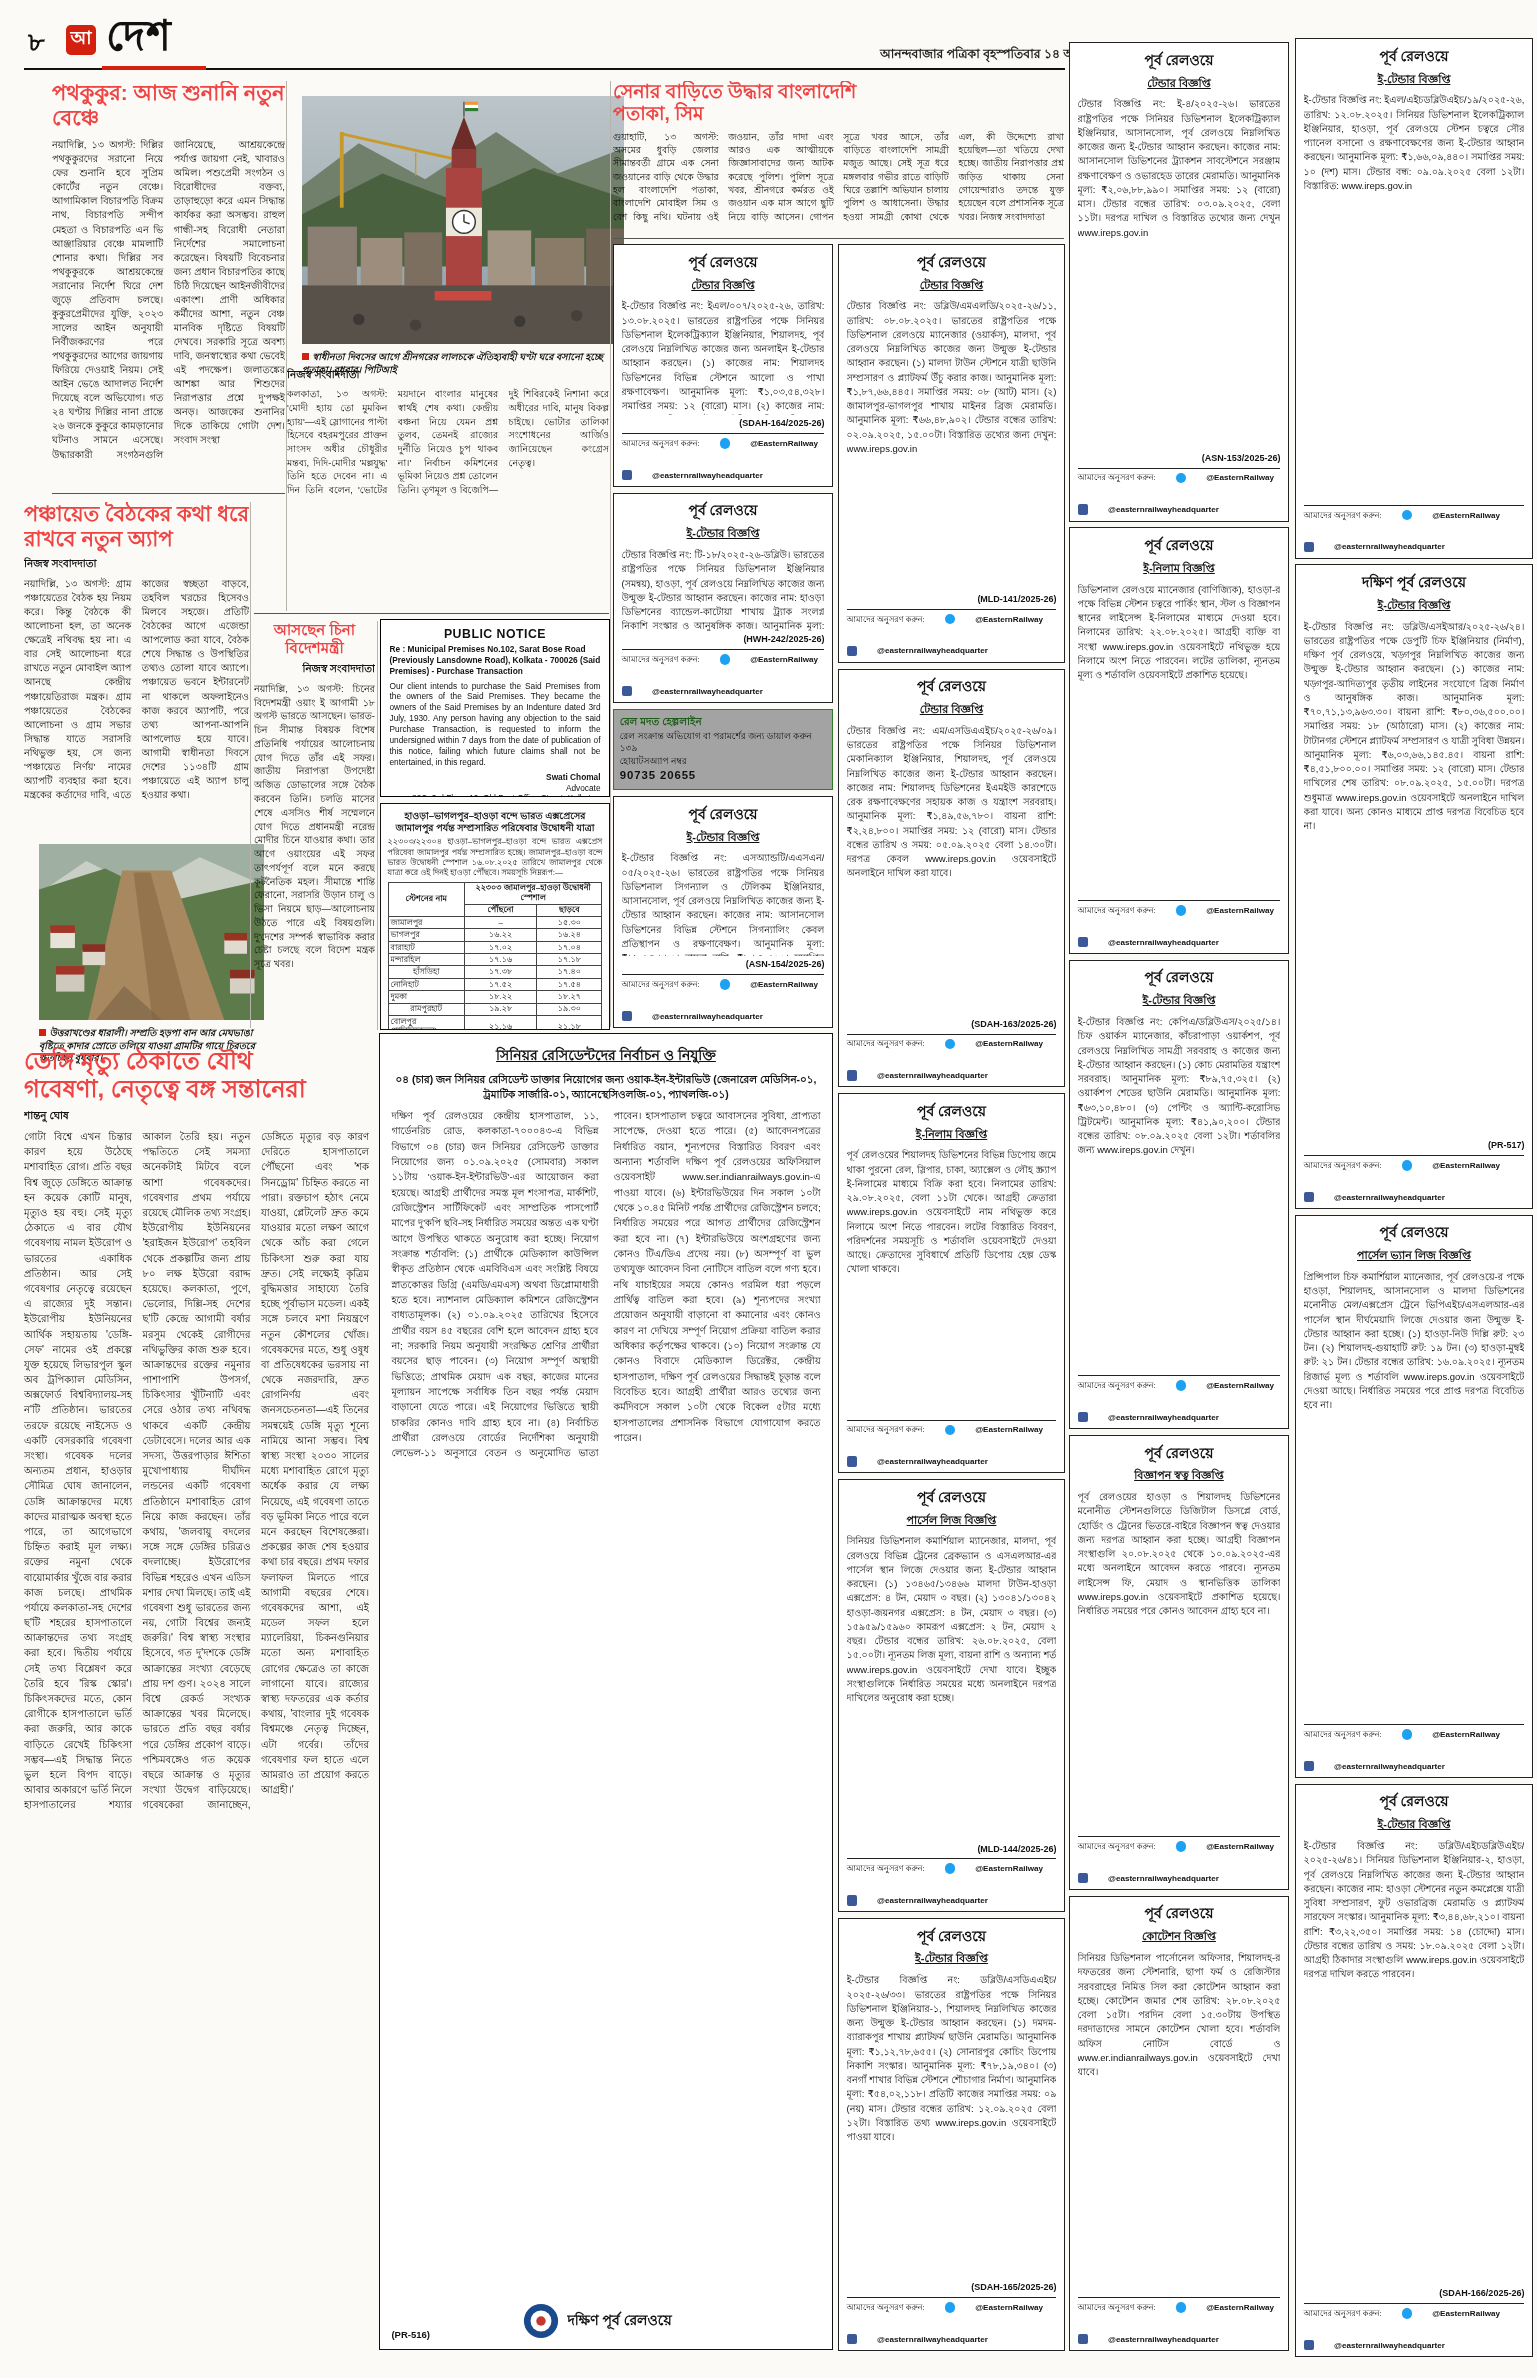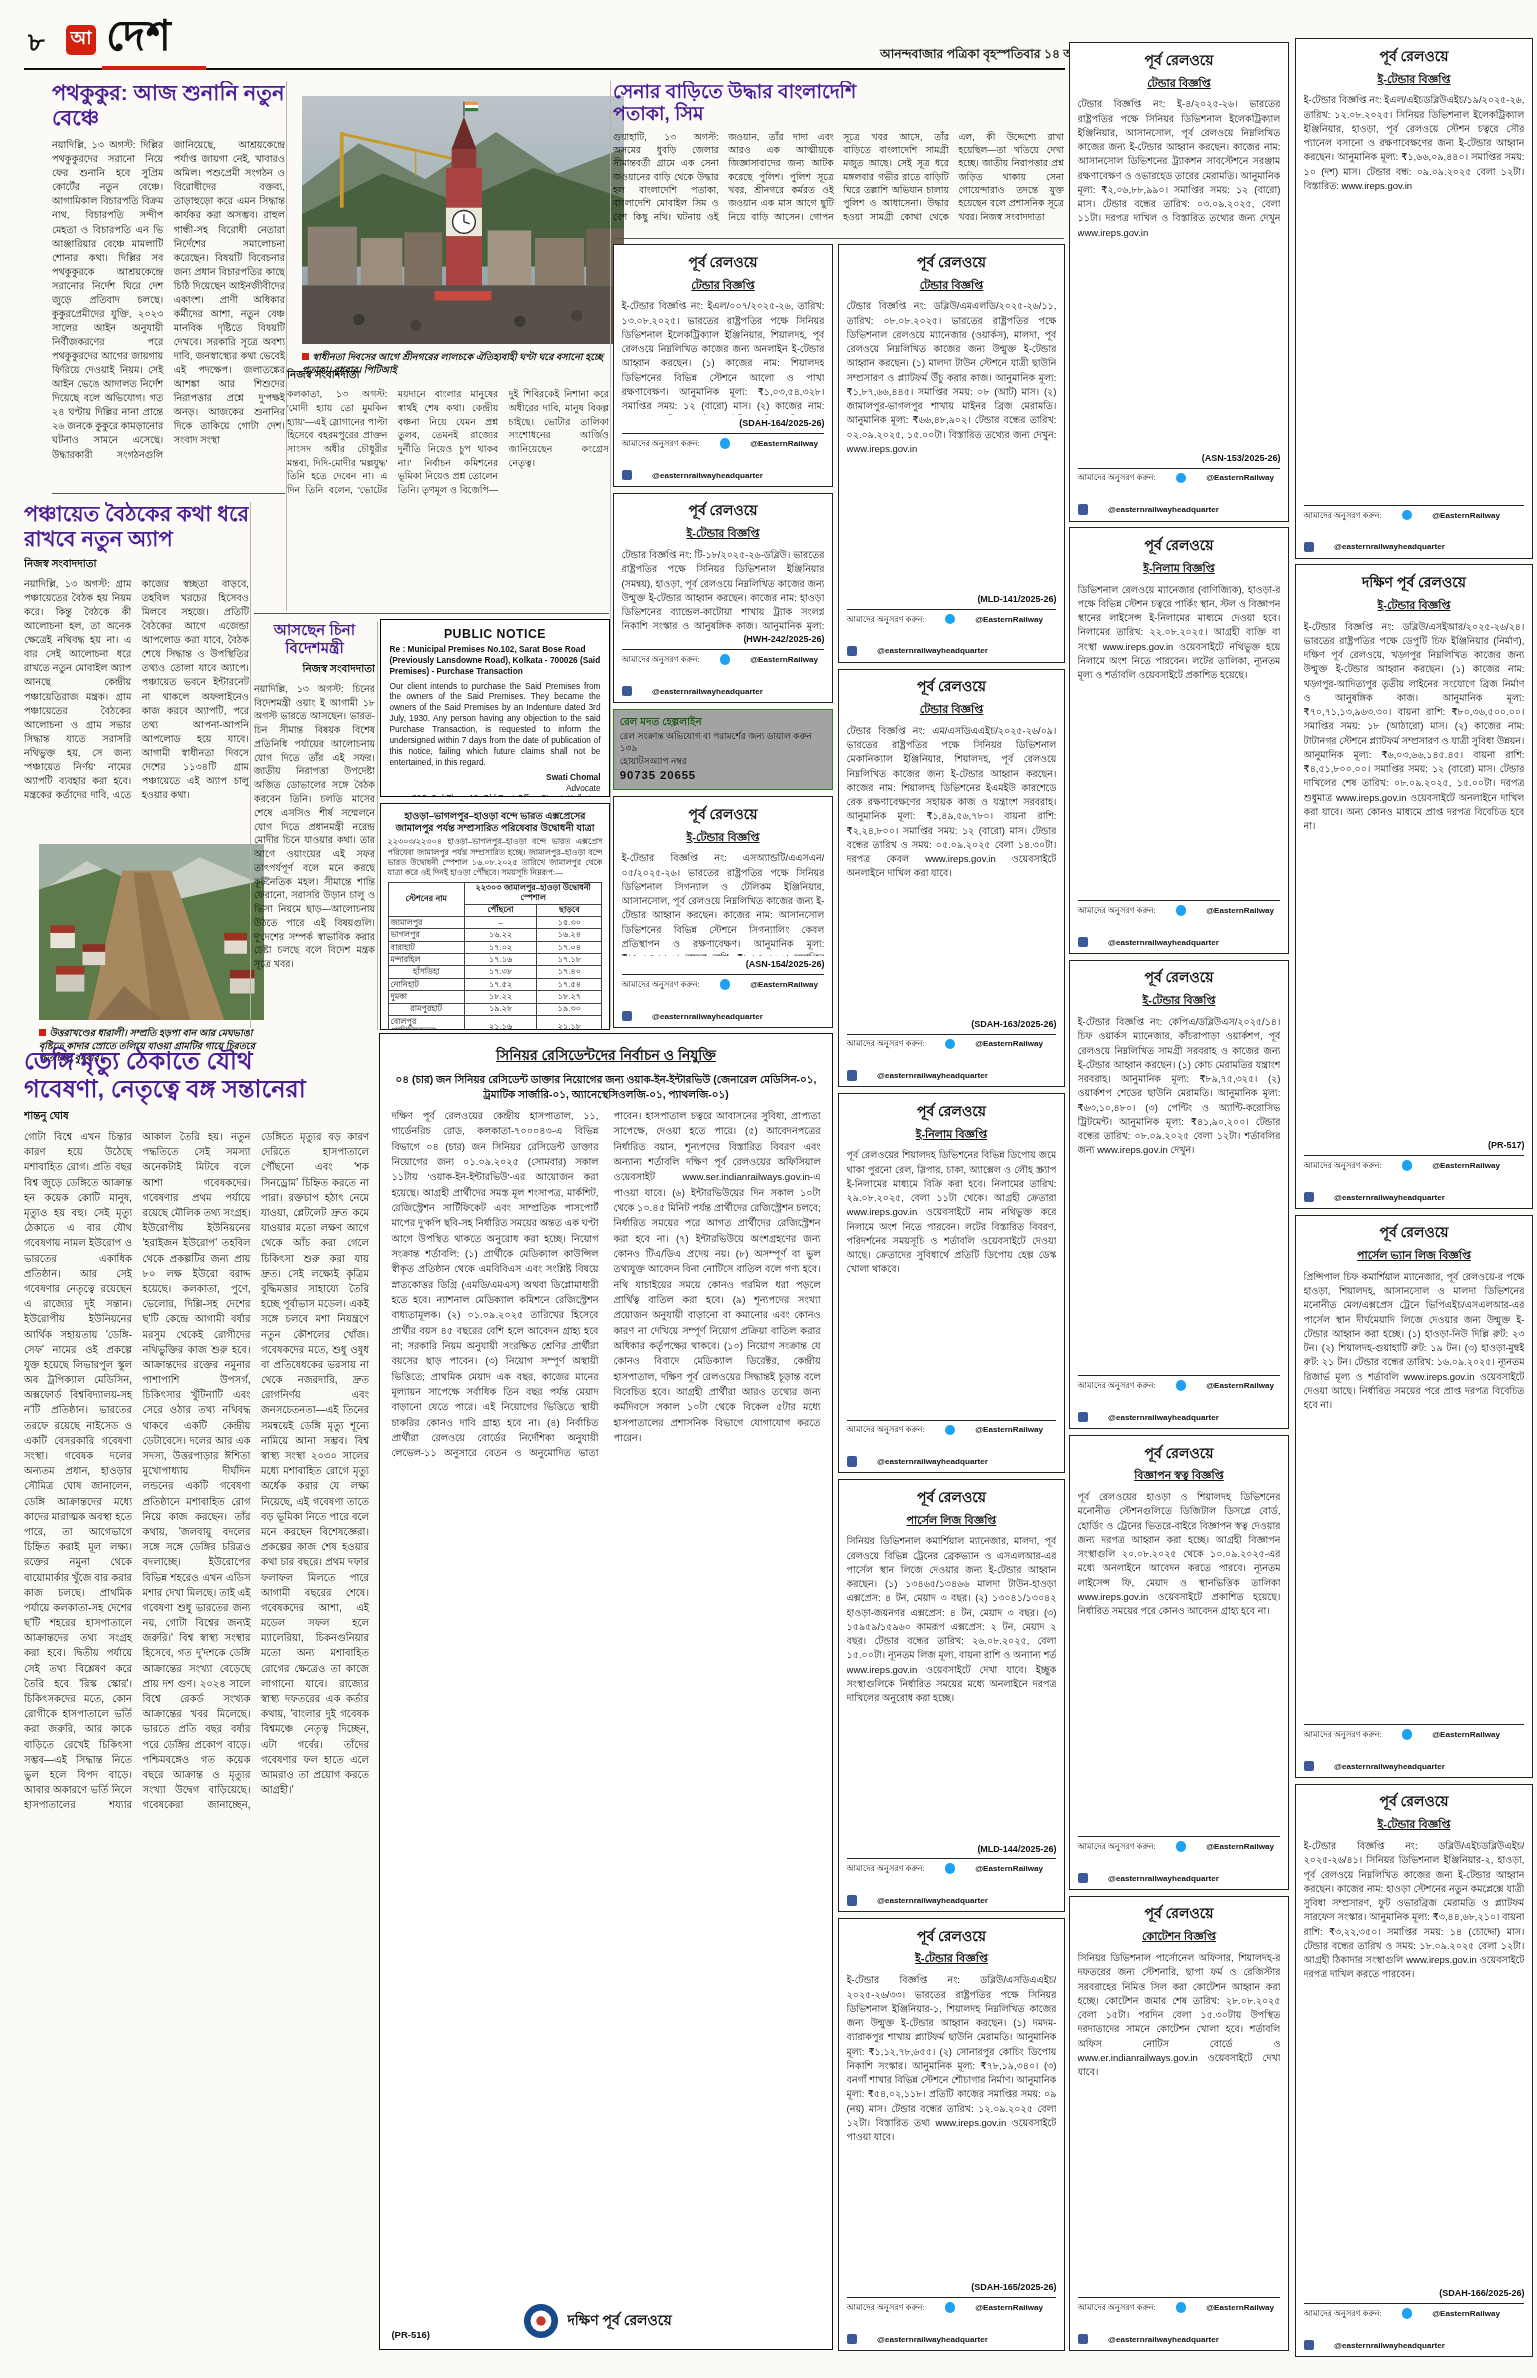--- a/index.html
+++ b/index.html
@@ -14,21 +14,21 @@
   .pageno{font-size:25.6px;font-weight:bold;}
   .brand-mark{width:30px;height:30px;background:#d3200f;color:#fff;border-radius:4.7px;
               display:flex;align-items:center;justify-content:center;font-weight:bold;font-size:18px;}
   .section-title{font-size:42px;font-weight:bold;letter-spacing:0.9px;line-height:1;}
   .dateline{font-size:12.3px;font-weight:bold;color:#222;}
   .header-rule{position:absolute;left:24px;top:68px;width:1041px;height:1.9px;background:#111;}
   .header-accent{position:absolute;left:102px;top:66px;width:104px;height:3.8px;background:#d3200f;}
 
   
   .article{display:flex;flex-direction:column;overflow:hidden;}
-  .hl{font-weight:bold;color:#4c1d95;line-height:1.18;}
+  .hl{font-weight:bold;color:#ef4444;line-height:1.18;}
   .hl-xl{font-size:24px;}
   .hl-lg{font-size:21px;}
   .hl-md{font-size:19px;}
   .hl-sm{font-size:15px;text-align:center;}
   .byline{font-weight:bold;font-size:10.4px;margin:4.7px 0 3.8px;}
   .body-text{font-size:9.7px;line-height:1.45;text-align:justify;flex:1;overflow:hidden;}
   .cols2{column-count:2;column-gap:10.4px;}
   .cols3{column-count:3;column-gap:10.4px;}
   .cols4{column-count:4;column-gap:9.5px;}
 

